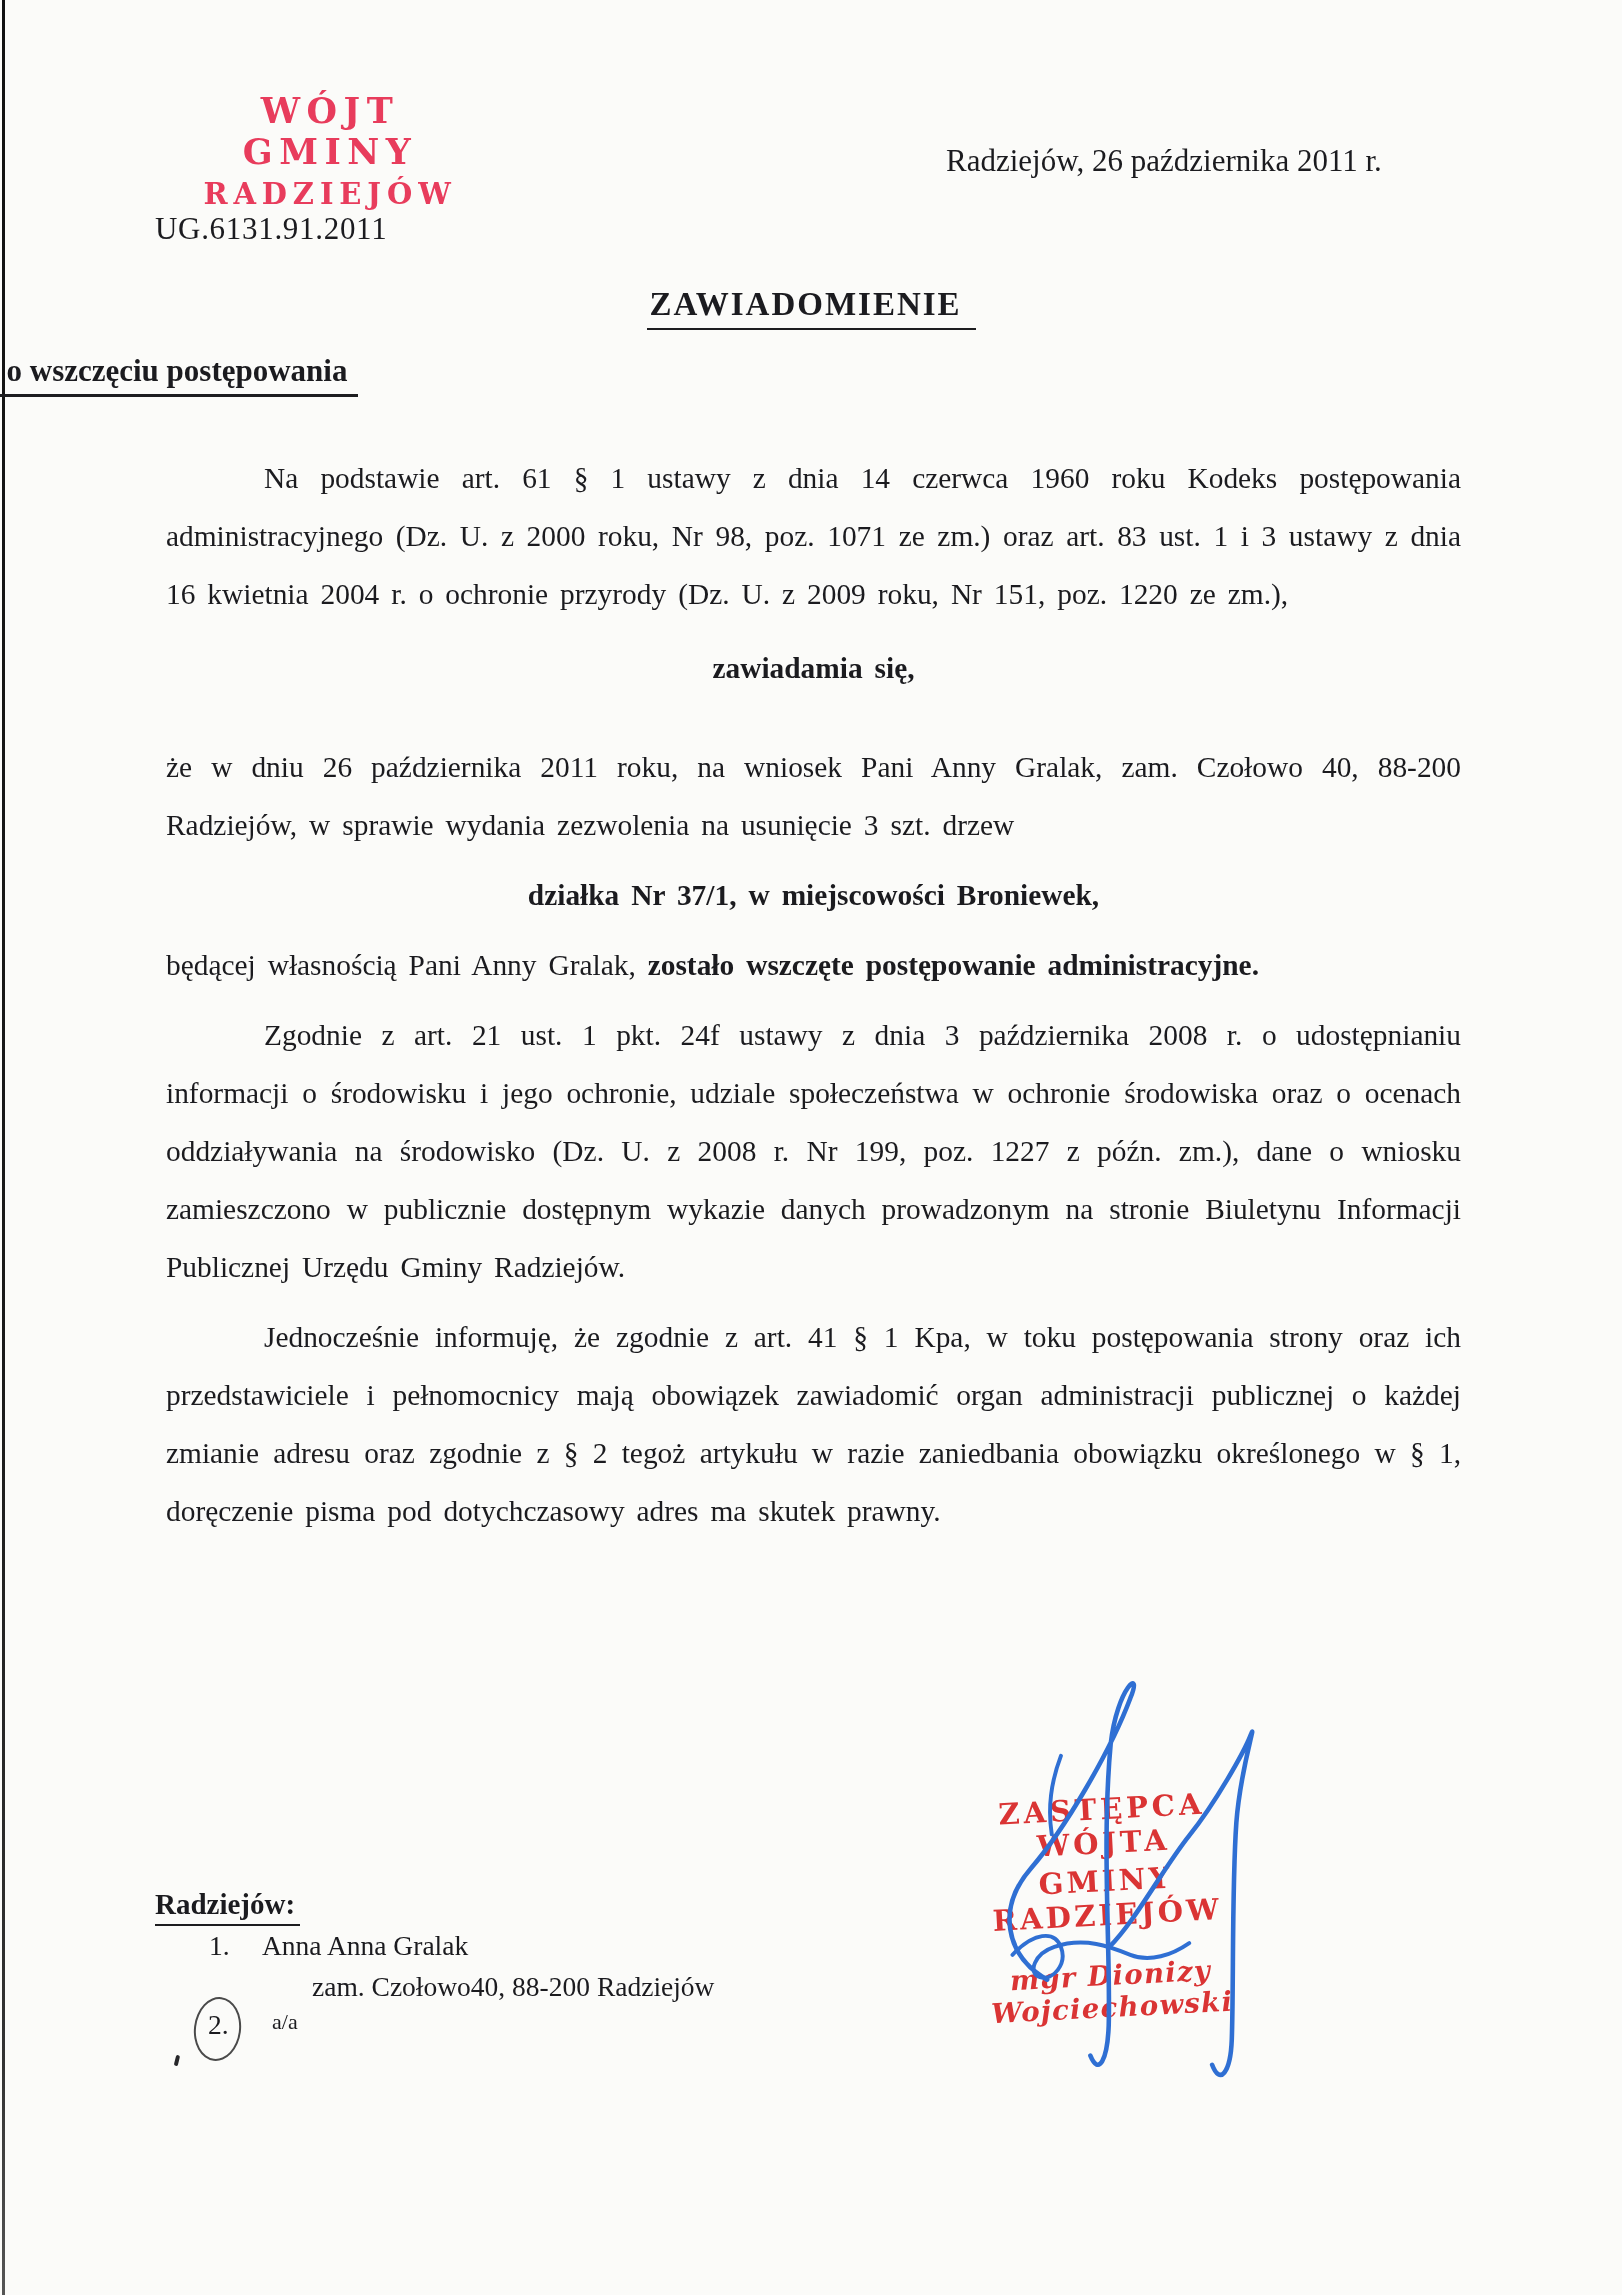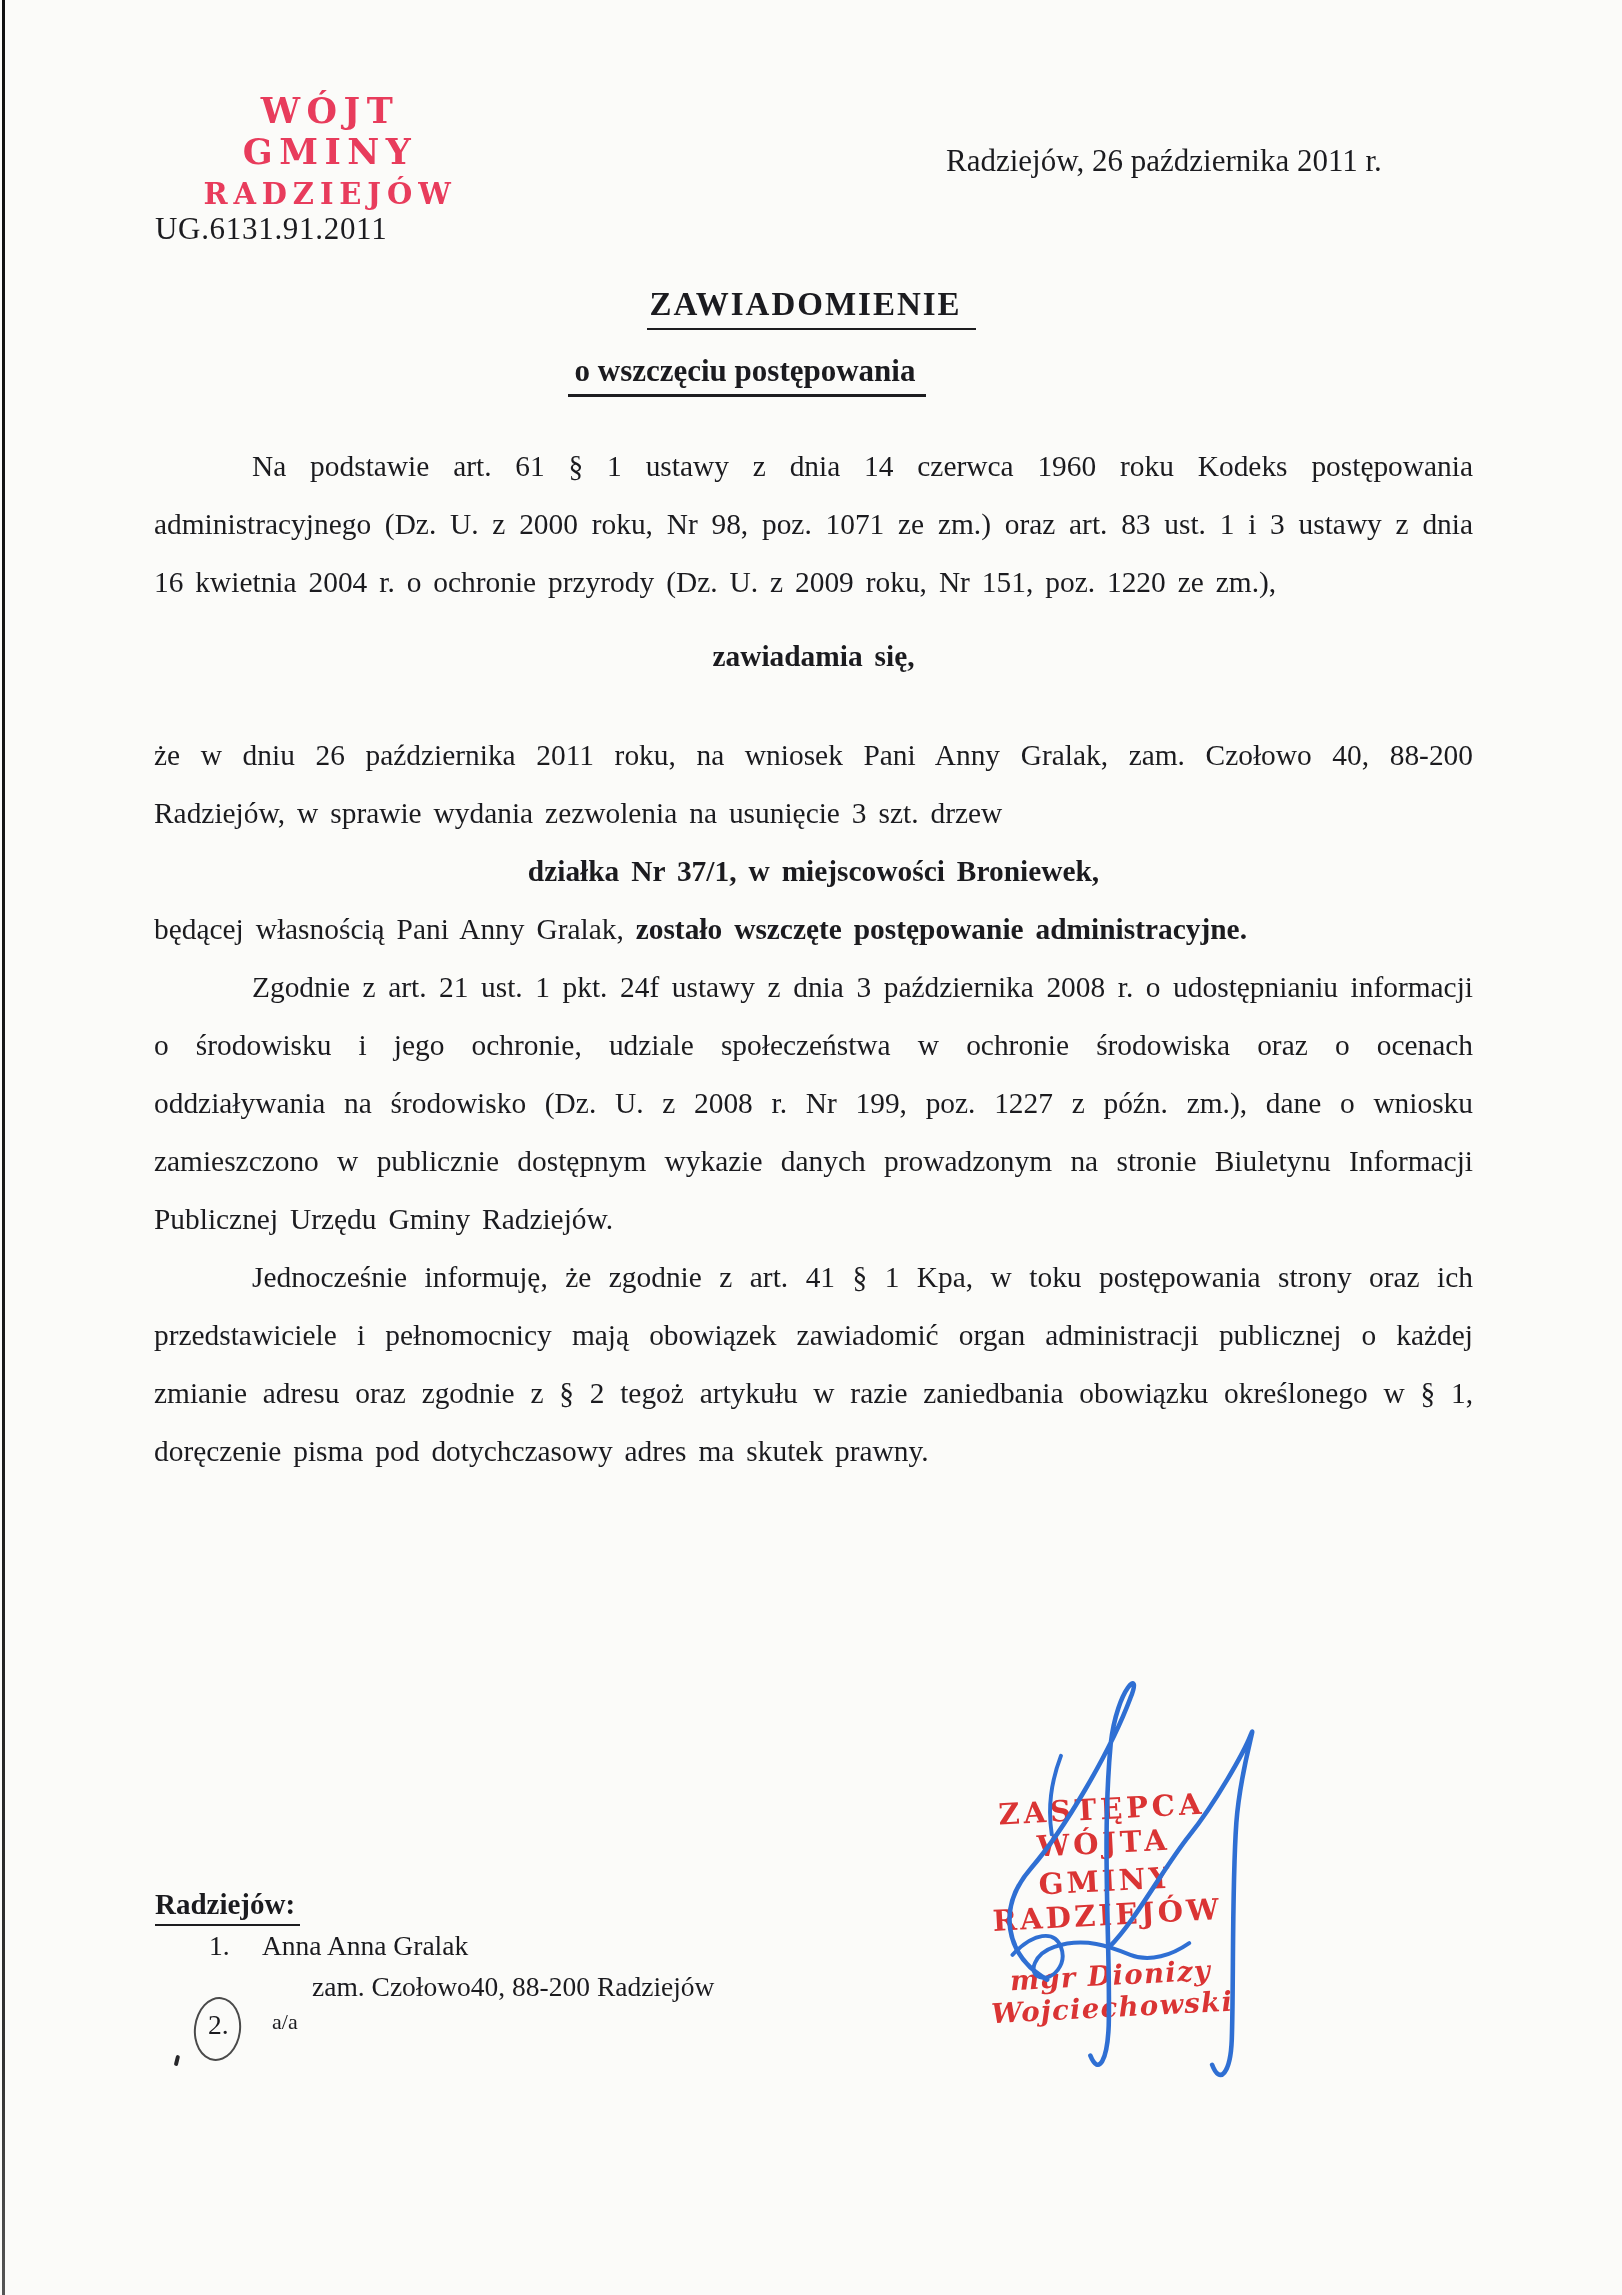--- a/index.html
+++ b/index.html
@@ -34,36 +34,36 @@
 
   .ref-number { left: 155px; top: 211px; font-size: 31px; letter-spacing: 0.7px; }
 
   .title-wrap { left: 0; top: 286px; width: 1623px; text-align: center; }
   .title-main {
     display: inline-block;
     font-size: 33px; font-weight: bold; letter-spacing: 2px;
     border-bottom: 2.6px solid #1d1d20;
     padding: 0 14.4px 5.2px 2.6px;
   }
-  .subtitle-wrap { left: 0; top: 353px; width: 1494px; text-align: center; }
+  .subtitle-wrap { left: 0; top: 353px; width: 1494px; }
   .title-sub {
     display: inline-block;
     font-size: 31px; font-weight: bold;
     border-bottom: 3.3px solid #1d1d20;
     padding: 0 10.5px 5.2px 6.5px;
   }
 
   
   .body-text {
     left: 154px; top: 437px; width: 1319px;
     font-size: 29.4px; line-height: 58px;
     text-align: justify;
     word-spacing: 4.6px;
   }
-  .body-text p { margin: 0; font-family: Liberation Serif, serif; }
+  .body-text p { margin: 12px; font-family: Liberation Serif, serif; }
   .indent { text-indent: 98px; }
   .center-line { text-align: center; font-weight: bold; text-indent: 0; }
   .zawiadamia { margin-top: 16.4px !important; margin-bottom: 41px !important; }
   .bold { font-weight: bold; }
 
   
   .deputy-stamp {
     left: 950px; top: 1792px; width: 314px;
     color: #da3434;
     font-family: "DejaVu Serif", serif;

